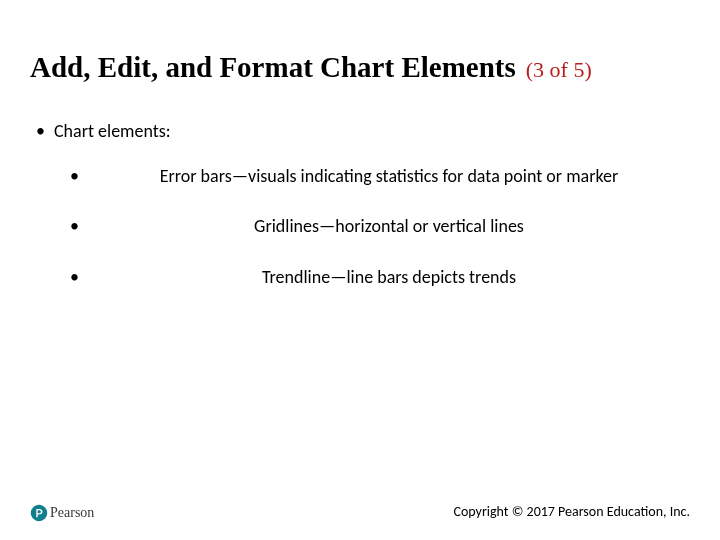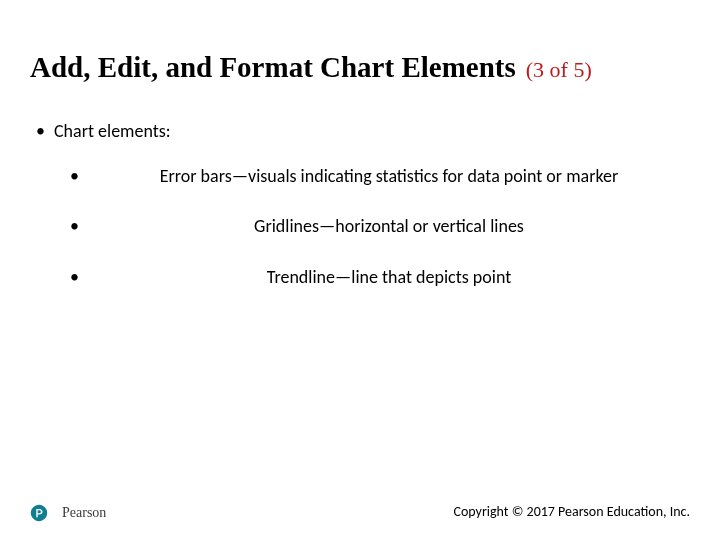--- a/index.html
+++ b/index.html
@@ -78,21 +78,21 @@
     right: 0;
     bottom: 18px;
     height: 24px;
   }
   .logo-wrap {
     position: absolute;
     left: 30px;
     bottom: 0;
     display: flex;
     align-items: center;
-    gap: 14px;
+    gap: 2px;
   }
   .logo-mark {
     width: 18px;
     height: 18px;
   }
   .logo-text {
     font-family: Georgia, "Times New Roman", serif;
     font-size: 14px;
     color: #3a3a3a;
   }
@@ -118,21 +118,21 @@
     <div class="bullet-l1">
       <span>Chart elements:</span>
     </div>
     <div class="bullet-l2">
       <span>Error bars—visuals indicating statistics for data point or marker</span>
     </div>
     <div class="bullet-l2">
       <span>Gridlines—horizontal or vertical lines</span>
     </div>
     <div class="bullet-l2">
-      <span>Trendline—line that depicts point</span>
+      <span>Trendline—line bars depicts trends</span>
     </div>
   </div>
 
   <div class="footer">
     <div class="logo-wrap">
       <span class="logo-mark">
         <svg viewBox="0 0 18 18" width="18" height="18">
           <ellipse cx="9" cy="9" rx="8.2" ry="8.2" fill="#0f7f8f" transform="rotate(-18 9 9)"></ellipse>
           <path d="M6.3 13.2 V5.0 h2.9 c2.0 0 3.3 1.05 3.3 2.7 c0 1.65 -1.3 2.75 -3.3 2.75 h-1.5 v2.75 z M7.7 6.25 v3.0 h1.4 c1.05 0 1.8 -0.55 1.8 -1.5 c0 -0.95 -0.75 -1.5 -1.8 -1.5 z" fill="#ffffff"></path>
         </svg>

